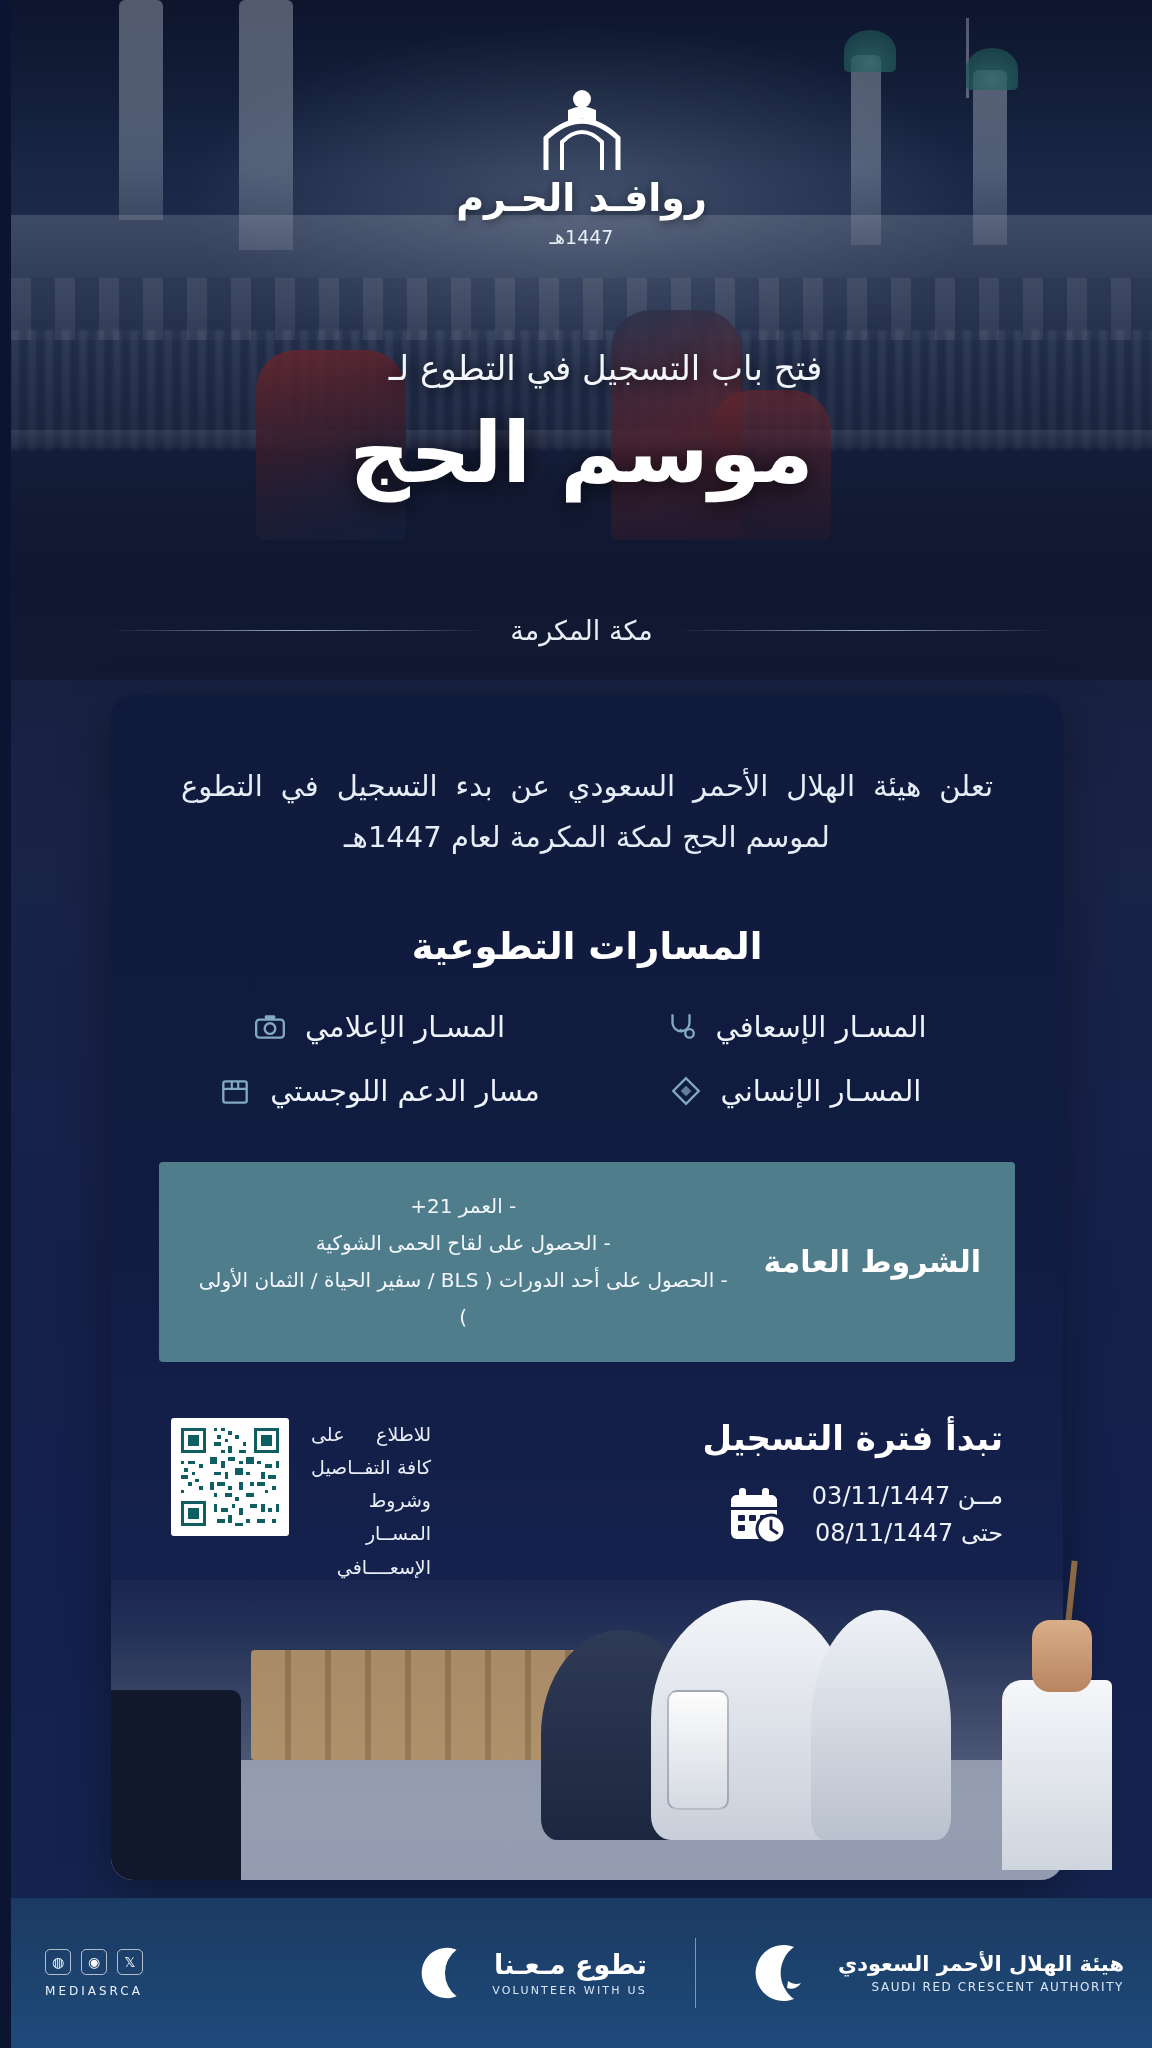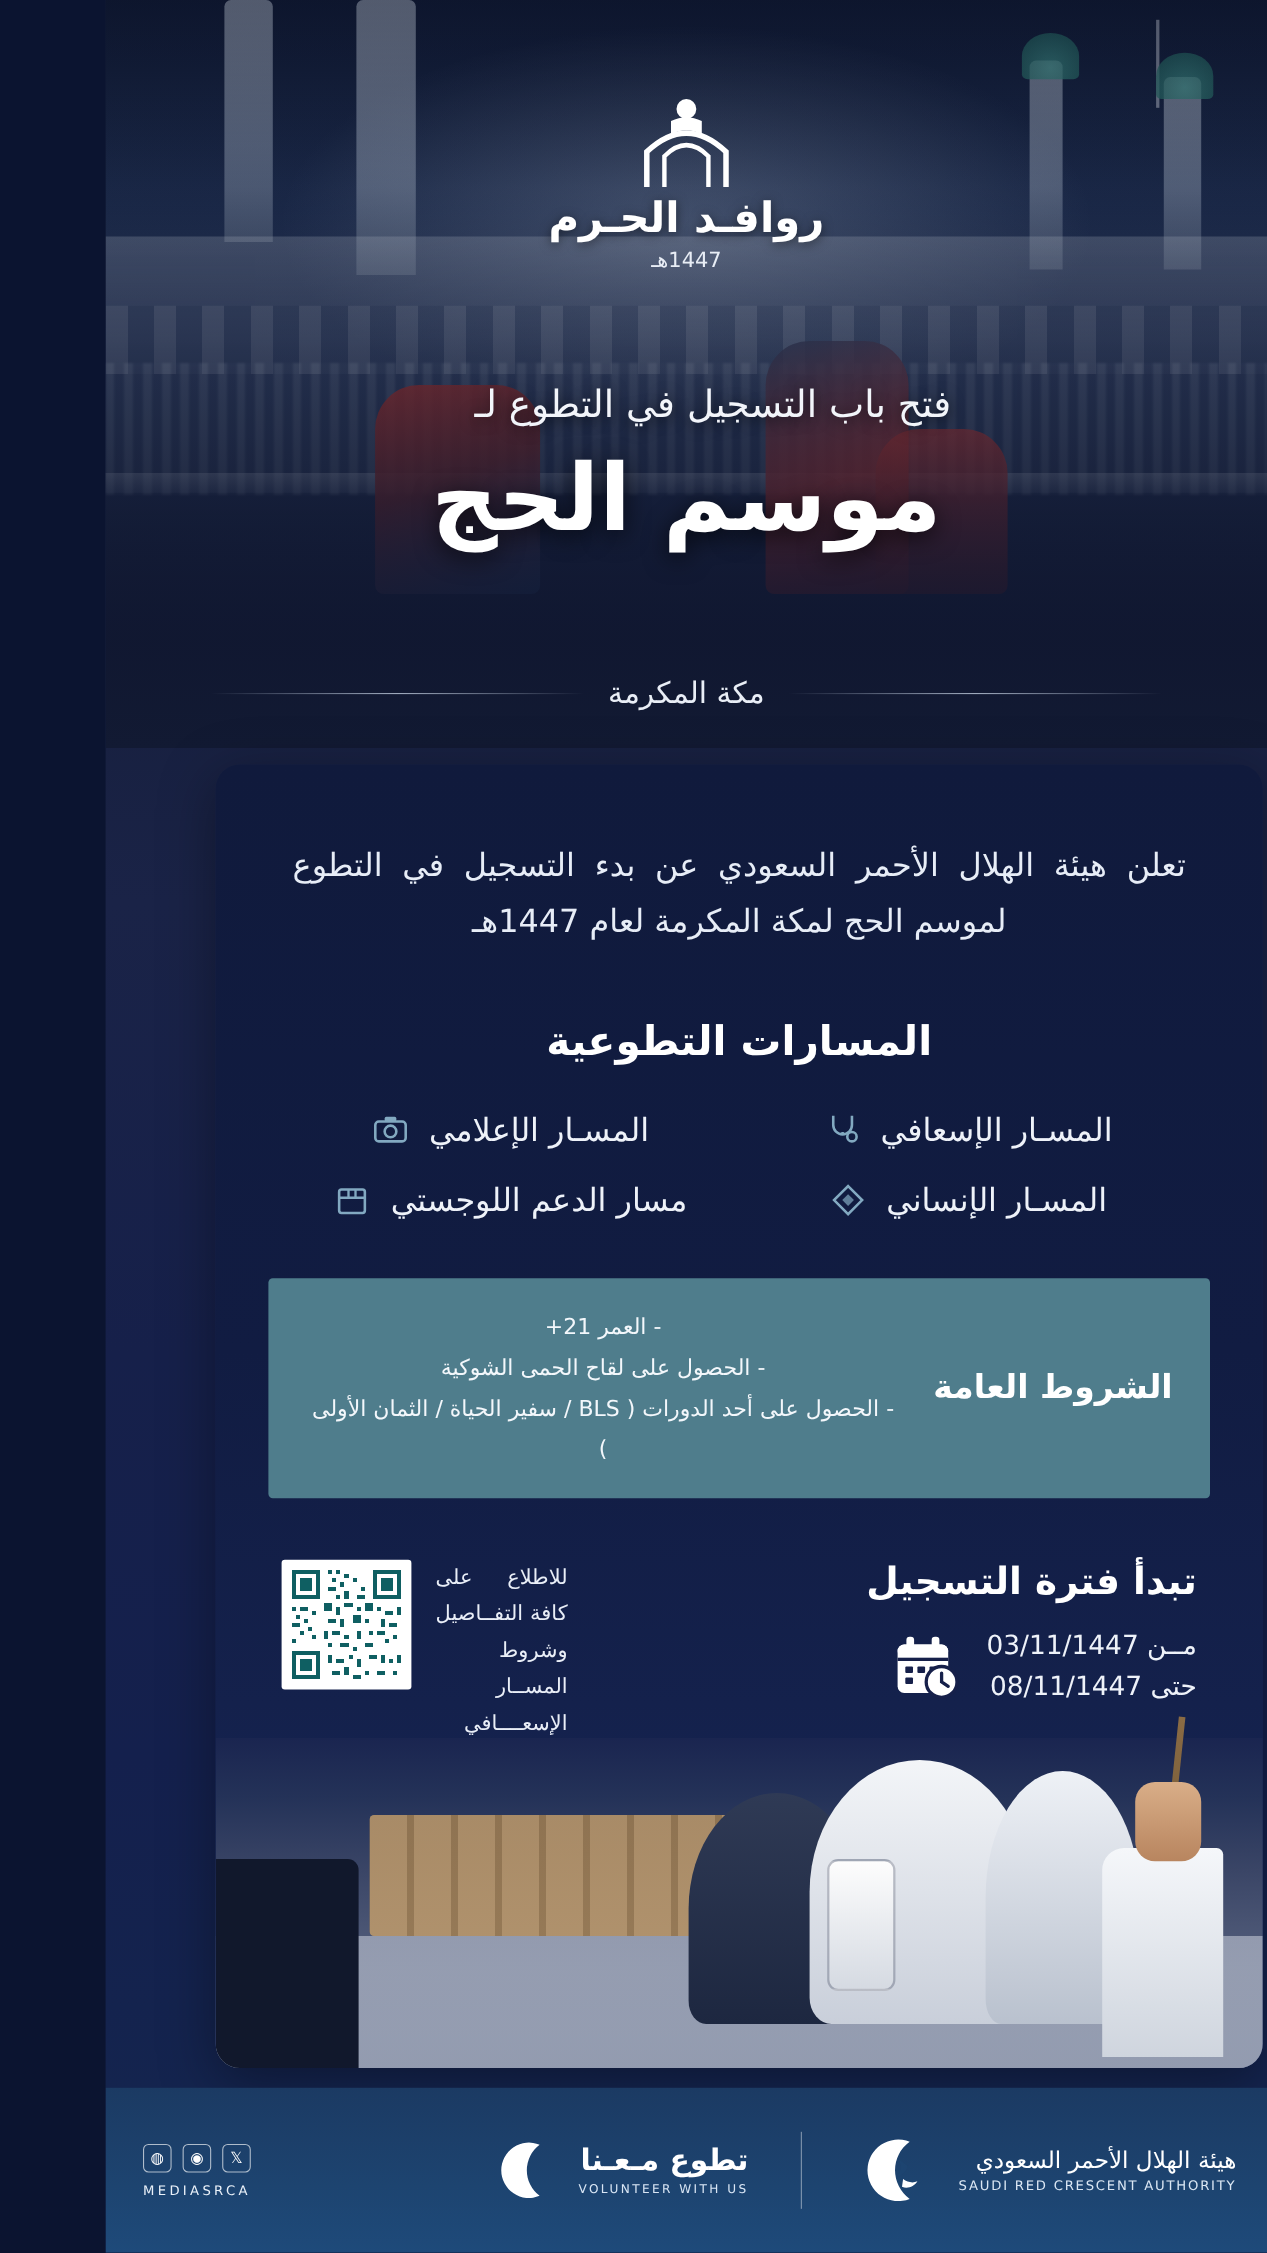--- a/index.html
+++ b/index.html
@@ -5,21 +5,21 @@
   * { box-sizing: border-box; margin: 0; padding: 0; }
   html, body {
     width: 1152px;
     height: 2048px;
     background: #0b1430;
     font-family: "DejaVu Sans", "Liberation Sans", sans-serif;
     overflow: hidden;
   }
   .poster {
     position: relative;
-    width: 1056px;
+    width: 1141px;
     height: 2048px;
     background: linear-gradient(180deg, #121a33 0%, #151d38 22%, #1a2347 40%, #16204a 60%, #14204d 78%, #14264f 100%);
     overflow: hidden;
   }
 
   
   .hero {
     position: absolute;
     inset: 0 0 auto 0;
     height: 680px;
@@ -337,21 +337,21 @@
     background: linear-gradient(180deg, #1b3a63 0%, #1d4470 60%, #1e4a7a 100%);
     display: flex;
     align-items: center;
     z-index: 8;
   }
   .footer-left {
     display: flex; align-items: center; gap: 22px;
     margin-right: 28px;
   }
   .srca-text { text-align: right; color: #fff; }
-  .srca-ar { font-size: 21px; font-weight: 400; }
+  .srca-ar { font-size: 21px; font-weight: 700; }
   .srca-en { font-size: 12px; letter-spacing: 1.6px; color: #dbe7f4; margin-top: 4px; }
   .srca-logo { width: 72px; height: 72px; }
   .fdiv { width: 1px; height: 70px; background: rgba(255,255,255,.45); margin: 0 26px; }
   .vol-with-us { display:flex; align-items:center; gap: 18px; }
   .vwu-text { text-align: right; color: #fff; }
   .vwu-ar { font-size: 27px; font-weight: 700; letter-spacing: 2px; }
   .vwu-en { font-size: 11px; letter-spacing: 2.2px; color: #d9e6f5; margin-top: 4px; }
   .vwu-logo { width: 62px; height: 62px; }
 
   .footer-right {

